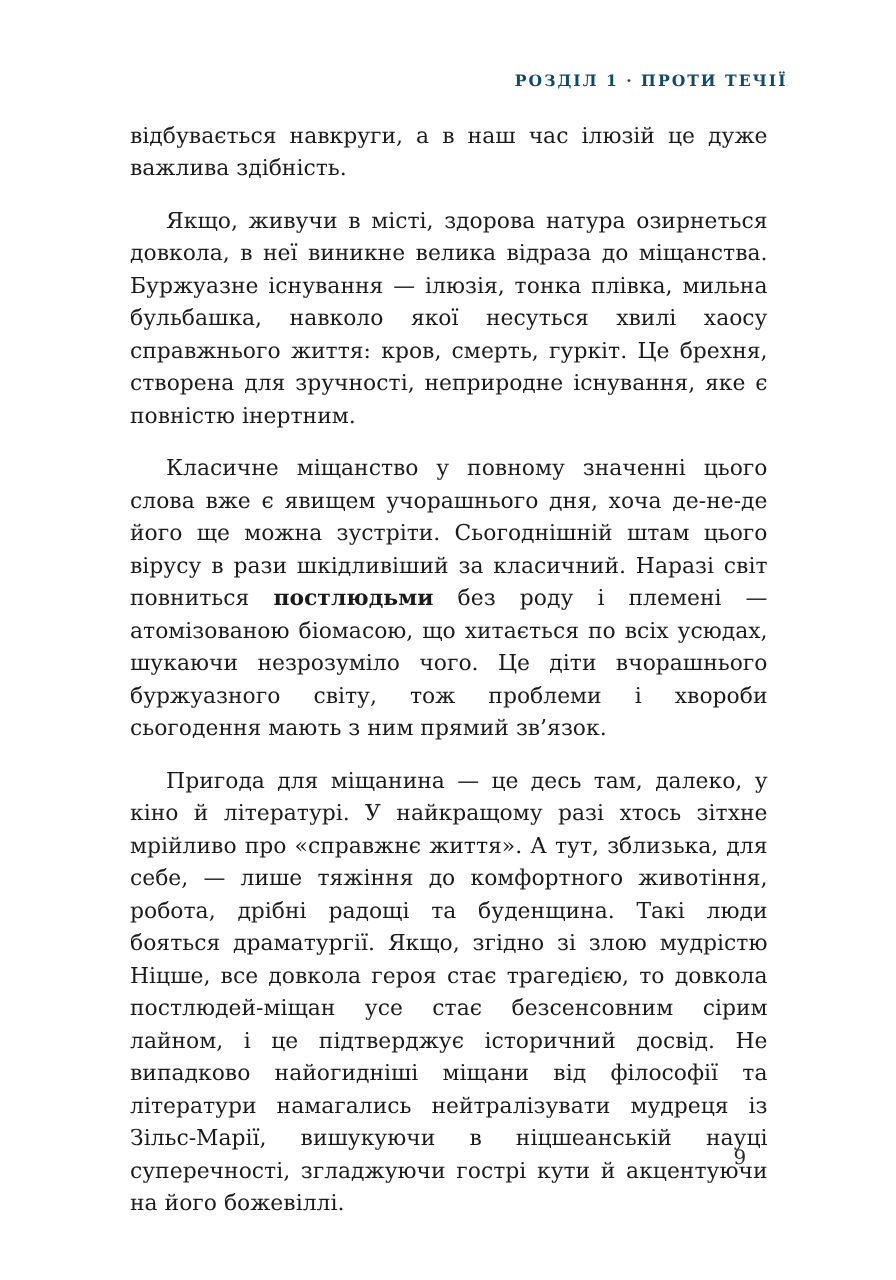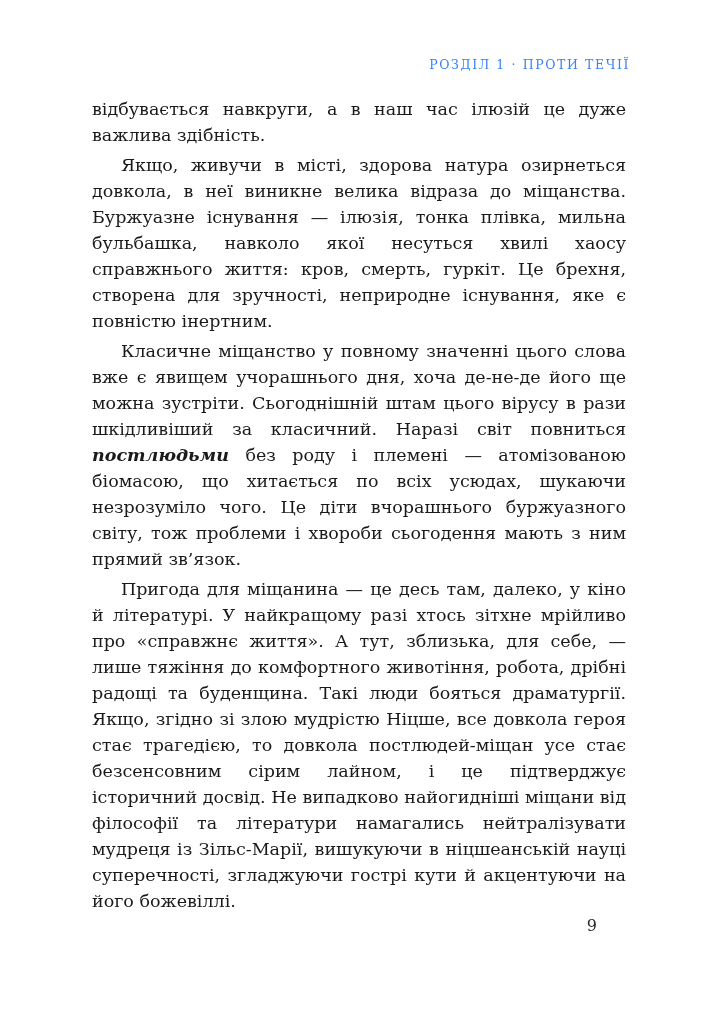--- a/index.html
+++ b/index.html
@@ -17,40 +17,40 @@
     box-sizing: border-box;
     padding: 57px 87px 0 88px;
     overflow: hidden;
     font-family: "DejaVu Serif", "Liberation Serif", serif;
     color: #1a1a1a;
   }
   .running-head {
     text-align: right;
     font-size: 12.5px;
     letter-spacing: 1.6px;
-    color: #3b82f6;
+    color: #0c4a6e;
     text-transform: uppercase;
     margin-bottom: 24px;
     white-space: nowrap;
+    font-weight: bold;
   }
   .page-body {
     font-size: 17.5px;
     line-height: 26px;
     text-align: justify;
   }
   .page-body p {
-    margin: 4px;
+    margin: 16px;
     padding: 0;
   }
   .page-body p.indent {
     text-indent: 1.65em;
   }
   .bold-italic {
     font-weight: bold;
-    font-style: italic;
   }
   .page-number {
     position: absolute;
     top: 916px;
     right: 120px;
     font-size: 16px;
     color: #2b2b2b;
   }
 </style>
 </head>

